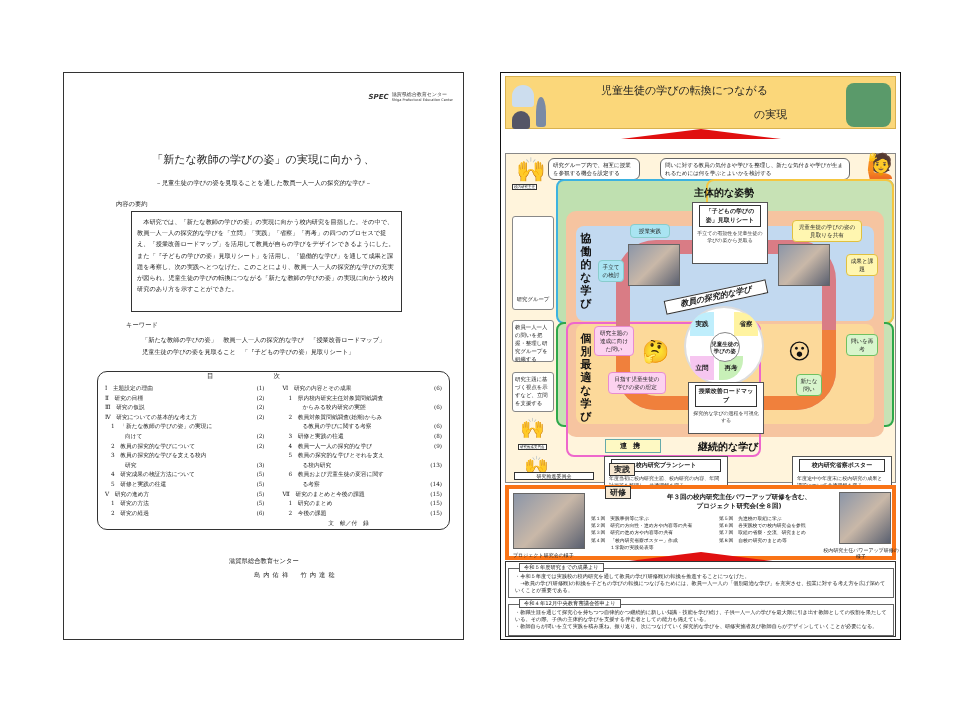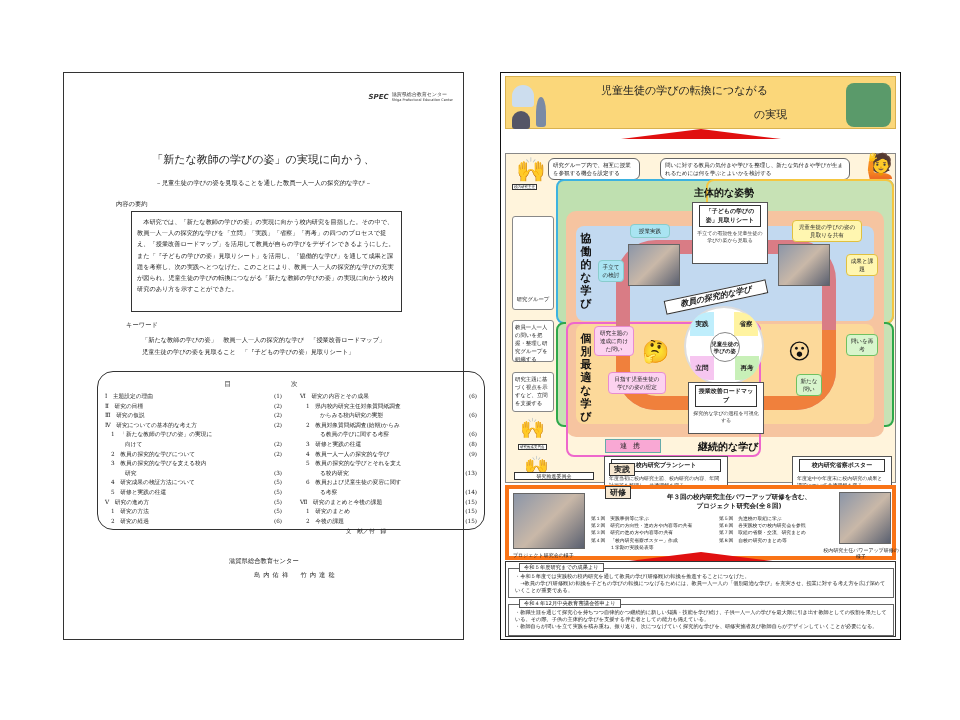--- a/index.html
+++ b/index.html
@@ -11,21 +11,21 @@
   .logo-mark { font-size: 7px; font-weight: bold; font-style: italic; color: #333; }
   .logo-text { font-size: 5px; line-height: 6px; color: #333; }
   .logo-text .en { font-size: 3.5px; }
   .lp-year { position: absolute; top: 52px; left: 0; width: 100%; text-align: center; font-size: 6.5px; }
   .lp-title { position: absolute; top: 80px; left: 0; width: 100%; text-align: center; font-size: 11px; line-height: 14px; }
   .lp-sub { position: absolute; top: 106px; left: 0; width: 100%; text-align: center; font-size: 6.3px; }
   .lp-abs-label { position: absolute; top: 127px; left: 52px; font-size: 6.3px; }
   .lp-abs { position: absolute; top: 138px; left: 67px; width: 271px; height: 101px; border: 1px solid #333; padding: 4px 5px; font-size: 6.2px; line-height: 11.2px; font-family: "DejaVu Serif", serif; text-indent: 1em; }
   .lp-kw-label { position: absolute; top: 248px; left: 62px; font-size: 6.3px; }
   .lp-kw { position: absolute; top: 261px; left: 78px; font-size: 6.2px; line-height: 11.5px; font-family: "DejaVu Serif", serif; }
-  .lp-toc { position: absolute; top: 298px; left: 33px; width: 388px; height: 159px; border: 1px solid #333; border-radius: 16px; padding: 8px 7px; font-family: "DejaVu Serif", serif; }
+  .lp-toc { position: absolute; top: 298px; left: 33px; width: 353px; height: 159px; border: 1px solid #333; border-radius: 10px; padding: 0 7px; font-family: "DejaVu Serif", serif; }
   .toc-head { text-align: center; font-size: 6.5px; letter-spacing: 60px; margin-bottom: 3px; }
   .toc-cols { display: flex; gap: 18px; }
   .toc-col { flex: 1; }
   .toc-row { display: flex; font-size: 5.7px; line-height: 9.6px; }
   .toc-row .t { flex: 1; }
   .toc-row .p { width: 18px; text-align: right; }
   .toc-row.l2 .t { padding-left: 6px; }
   .toc-row.cont .t { padding-left: 20px; }
   .toc-appendix { text-align: center; font-size: 5.8px; margin-top: 1px; margin-left: 150px; }
   .lp-org { position: absolute; top: 484px; left: 165px; font-size: 6.3px; }
@@ -62,25 +62,25 @@
   .tag.green { background: #d8f5cc; border: 1px solid #70c060; }
   .sheet { position: absolute; background: #fff; border: 1px solid #555; font-size: 5.5px; text-align: center; }
   .sheet .ttl { border: 1px solid #333; margin: 2px 6px; padding: 1px; font-weight: bold; font-size: 6px; }
   .sheet .desc { font-size: 5px; line-height: 7px; padding: 1px 4px; color: #333; }
   .photo { position: absolute; background: linear-gradient(135deg, #8c96a8, #c9b8a8 50%, #5a6070); border: 1px solid #666; }
   .circle-outer { position: absolute; left: 178px; top: 152px; width: 80px; height: 80px; border-radius: 50%; background: #fff; border: 2px solid #ddd; }
   .circle-inner { position: absolute; left: 24px; top: 24px; width: 30px; height: 30px; border-radius: 50%; background: #fff; border: 1px solid #888; font-size: 5.5px; line-height: 7px; text-align: center; padding-top: 8px; font-weight: bold; }
   .quad { position: absolute; width: 24px; height: 24px; font-size: 6.5px; font-weight: bold; display: flex; align-items: center; justify-content: center; }
   .quad.q1 { left: 4px; top: 4px; background: #bfeefc; border-radius: 20px 0 0 0; }
   .quad.q2 { right: 4px; top: 4px; background: #fff3a0; border-radius: 0 20px 0 0; }
-  .quad.q3 { right: 3px; bottom: 4px; background: #c8f0b8; border-radius: 0 0 20px 0; }
+  .quad.q3 { right: 19px; bottom: 4px; background: #c8f0b8; border-radius: 0 0 20px 0; }
   .quad.q4 { left: 4px; bottom: 4px; background: #f6c6f0; border-radius: 0 0 0 20px; }
   .ribbon { position: absolute; left: 158px; top: 136px; width: 104px; height: 14px; background: #fff; border: 1px solid #333; font-size: 8px; font-weight: bold; font-style: italic; text-align: center; line-height: 12px; transform: rotate(-12deg); }
   .arc-text { position: absolute; left: 182px; top: 242px; font-size: 5px; transform: rotate(-10deg); font-weight: bold; }
-  .renkei { position: absolute; left: 104px; top: 366px; width: 56px; height: 14px; background: #f9a8d4; border: 1px solid #6aa; font-size: 7px; text-align: center; line-height: 12px; letter-spacing: 6px; font-weight: normal; }
+  .renkei { position: absolute; left: 104px; top: 366px; width: 56px; height: 14px; background: #fef9c3; border: 1px solid #6aa; font-size: 7px; text-align: center; line-height: 12px; letter-spacing: 6px; font-weight: bold; }
   .jissen, .kenshu { position: absolute; font-size: 8px; font-weight: bold; background: #f8e8d0; border: 1px solid #333; padding: 0 4px; }
   .kenshu-frame { position: absolute; left: 4px; top: 412px; width: 391px; height: 75px; border: 4px solid #f97316; background: #fff; }
   .ks-title { position: absolute; left: 155px; top: 4px; font-size: 6.5px; font-weight: bold; text-align: center; line-height: 9px; width: 150px; }
   .ks-list { position: absolute; top: 26px; font-size: 4.8px; line-height: 7.2px; }
   .ks-cap { position: absolute; font-size: 5px; }
   .bottom-frame { position: absolute; left: 4px; top: 488px; width: 391px; height: 76px; border: 1px solid #333; background: #fff; }
   .bf-box { position: absolute; left: 2px; width: 386px; border: 1px solid #666; font-size: 5.2px; line-height: 7.2px; padding: 4px 6px 2px 6px; }
   .bf-label { position: absolute; left: 10px; top: -6px; background: #fff; border: 1px solid #555; font-size: 5.3px; padding: 0 4px; }
 </style>
 </head>

